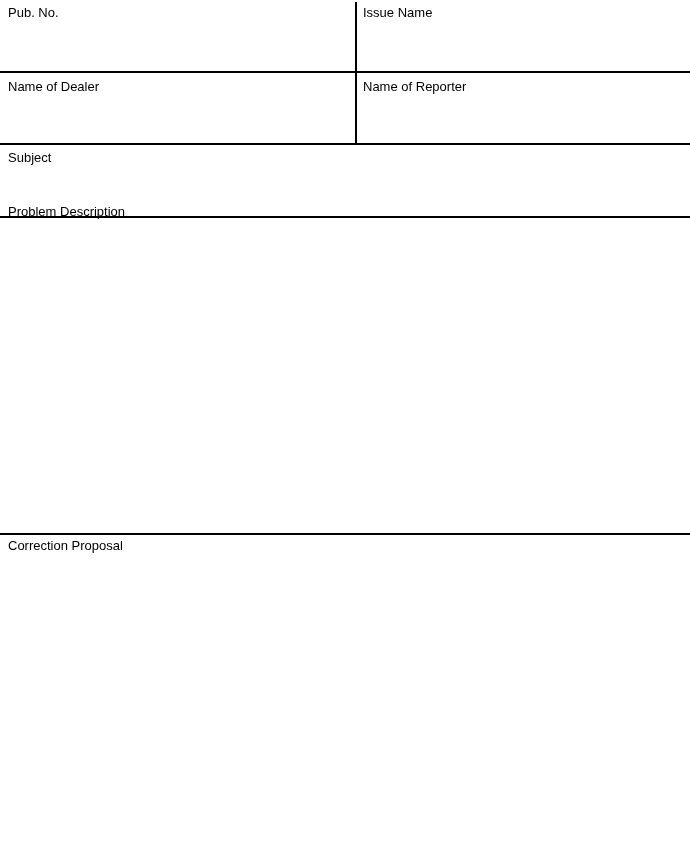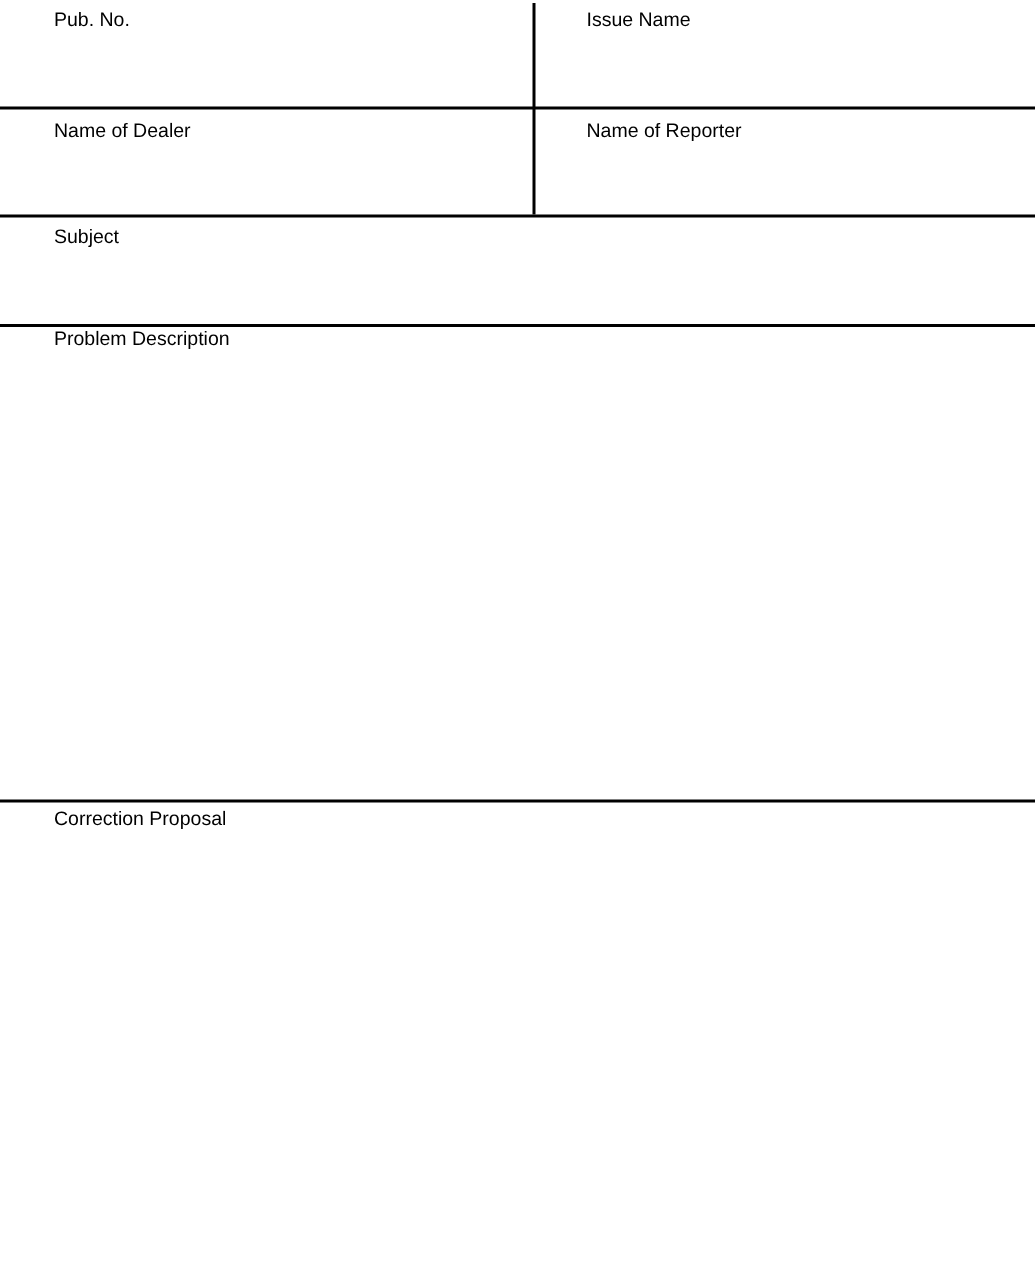--- a/index.html
+++ b/index.html
@@ -19,21 +19,21 @@
     left: 0;
     width: 690px;
     height: 2px;
     background: #000000;
   }
   .vline {
     position: absolute;
     width: 2px;
     background: #000000;
   }
-  .cell { position: absolute; margin-left: 28px; }
+  .cell { position: absolute; }
   .label {
     position: absolute;
     white-space: nowrap;
     line-height: 15px;
   }
   .field-area {
     position: absolute;
     left: 0; top: 0; right: 0; bottom: 0;
     cursor: text;
   }
@@ -61,21 +61,21 @@
   <div class="cell" style="left:357px; top:73px; width:333px; height:70px;border-radius:14px;">
     <span class="label" style="left:6px; top:6px;">Name of Reporter</span>
     <div class="field-area"></div>
   </div>
 
   <div class="cell" style="left:0; top:145px; width:591px; height:71px;padding-left:25px;">
     <span class="label" style="left:8px; top:5px;">Subject</span>
     <div class="field-area"></div>
   </div>
 
-  <div class="cell" style="left:0; top:215px; width:690px; height:315px;">
+  <div class="cell" style="left:0; top:201px; width:690px; height:315px;">
     <span class="label" style="left:8px; top:3px;">Problem Description</span>
     <div class="field-area"></div>
   </div>
 
   <div class="cell" style="left:0; top:535px; width:592px; height:319px;">
     <span class="label" style="left:8px; top:3px;">Correction Proposal</span>
     <div class="field-area"></div>
   </div>
 
   <div class="vline" style="left:355px; top:2px; height:141px;"></div>

